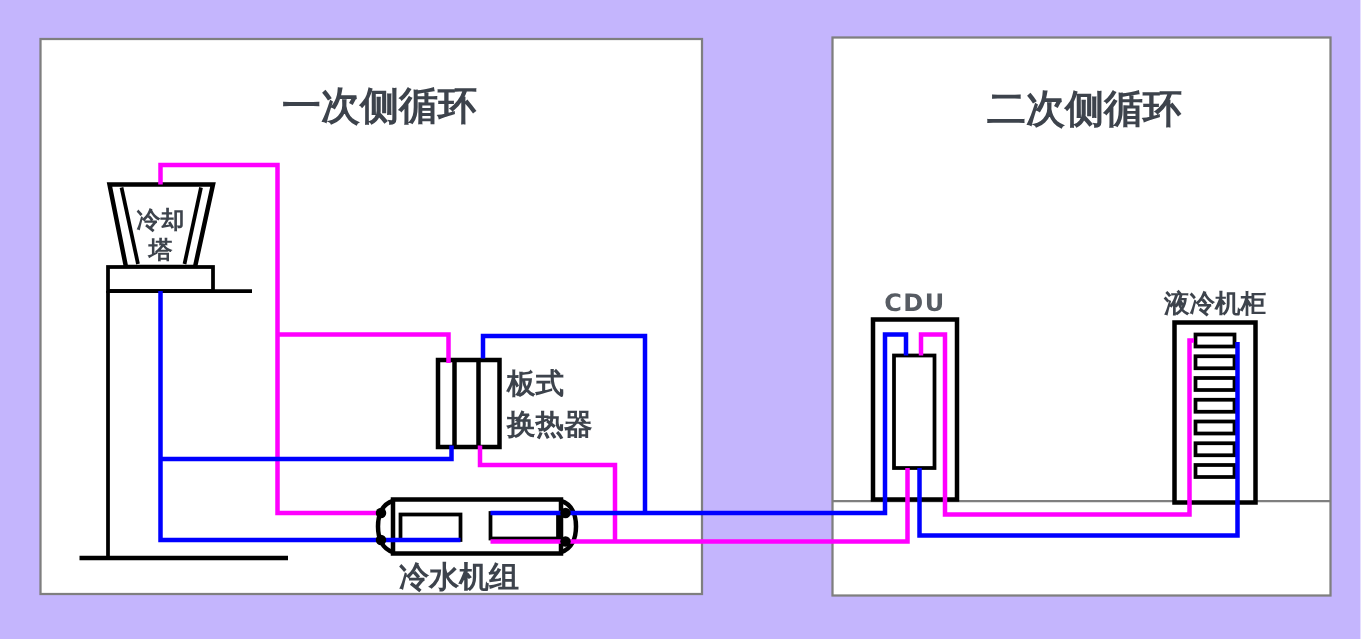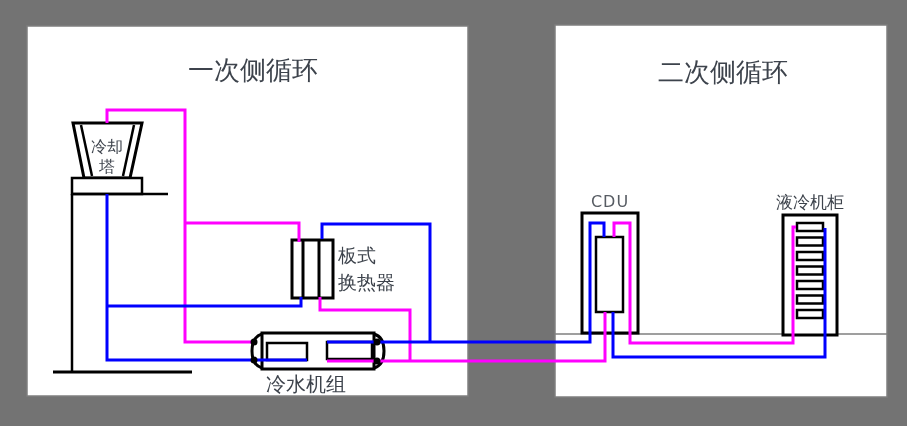--- a/index.html
+++ b/index.html
@@ -1,17 +1,17 @@
 <!DOCTYPE html>
 <html><head>
 <meta charset="utf-8">
 <style>
   html,body{margin:0;padding:0;background:#ffffff;}
-  .stage{position:relative;width:907px;height:426px;background:#737373;overflow:hidden;
-         font-family:"DejaVu Sans","Liberation Sans",sans-serif;}
+  .stage{position:relative;width:907px;height:426px;background:#c4b5fd;overflow:hidden;
+         font-family:"DejaVu Sans","Liberation Sans",sans-serif;font-weight:bold;}
   svg{position:absolute;left:0;top:0;}
   .loop-title{font-size:26px;fill:#3d434c;font-family:"DejaVu Sans","Liberation Sans",sans-serif;}
   .comp-label{fill:#3d434c;font-family:"DejaVu Sans","Liberation Sans",sans-serif;}
   .lbl-tower{font-size:16px;}
   .lbl-hx{font-size:19px;}
   .lbl-chiller{font-size:20px;}
   .lbl-cdu{font-size:16px;fill:#575c63;letter-spacing:1px;}
   .lbl-cabinet{font-size:17px;}
   .boxline{fill:#ffffff;stroke:#7f7f7f;stroke-width:1.5;}
   .floor{stroke:#7f7f7f;stroke-width:1.5;fill:none;}

